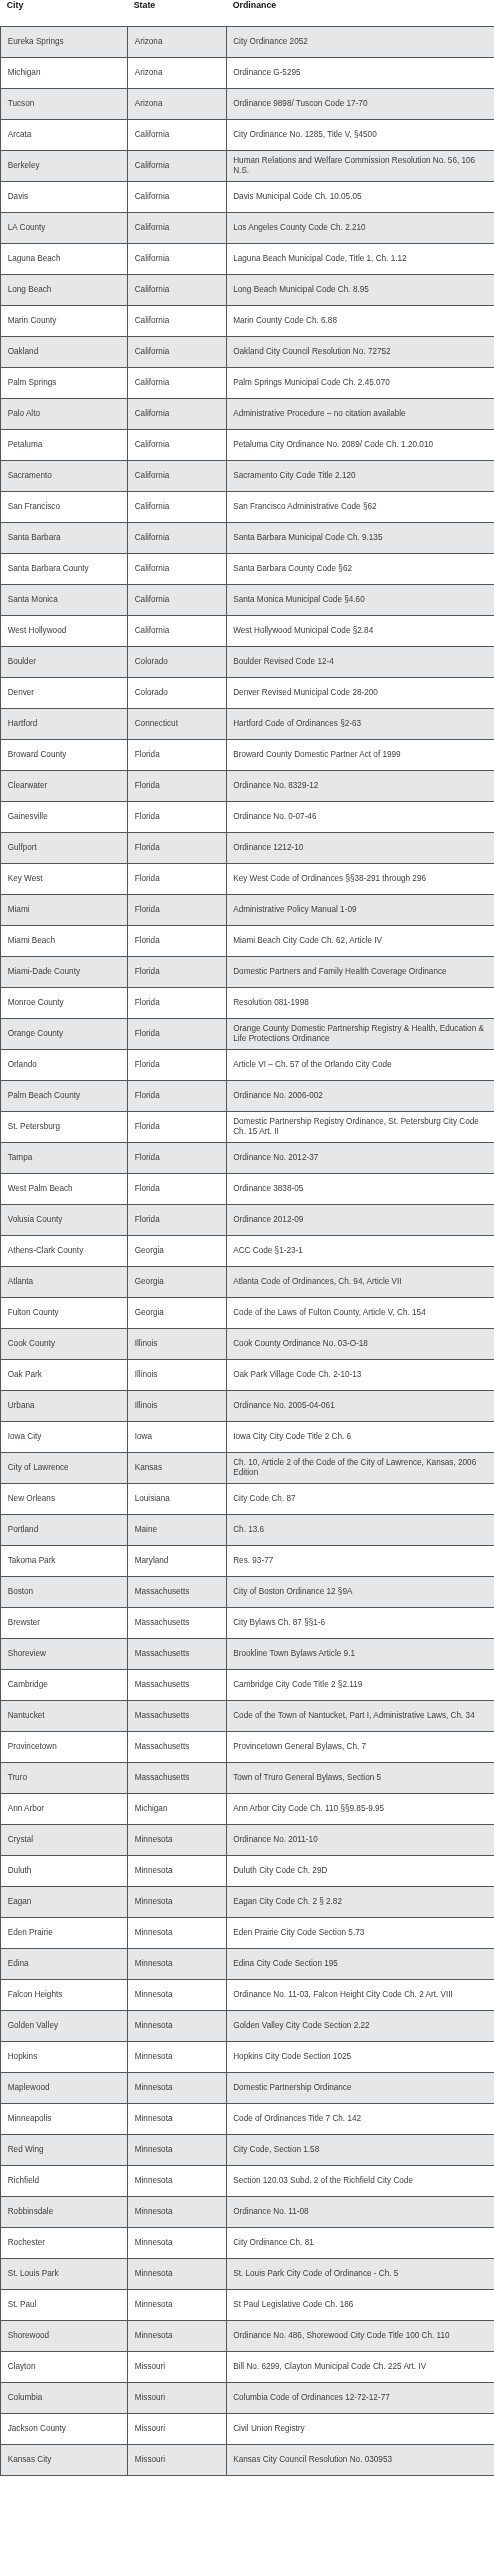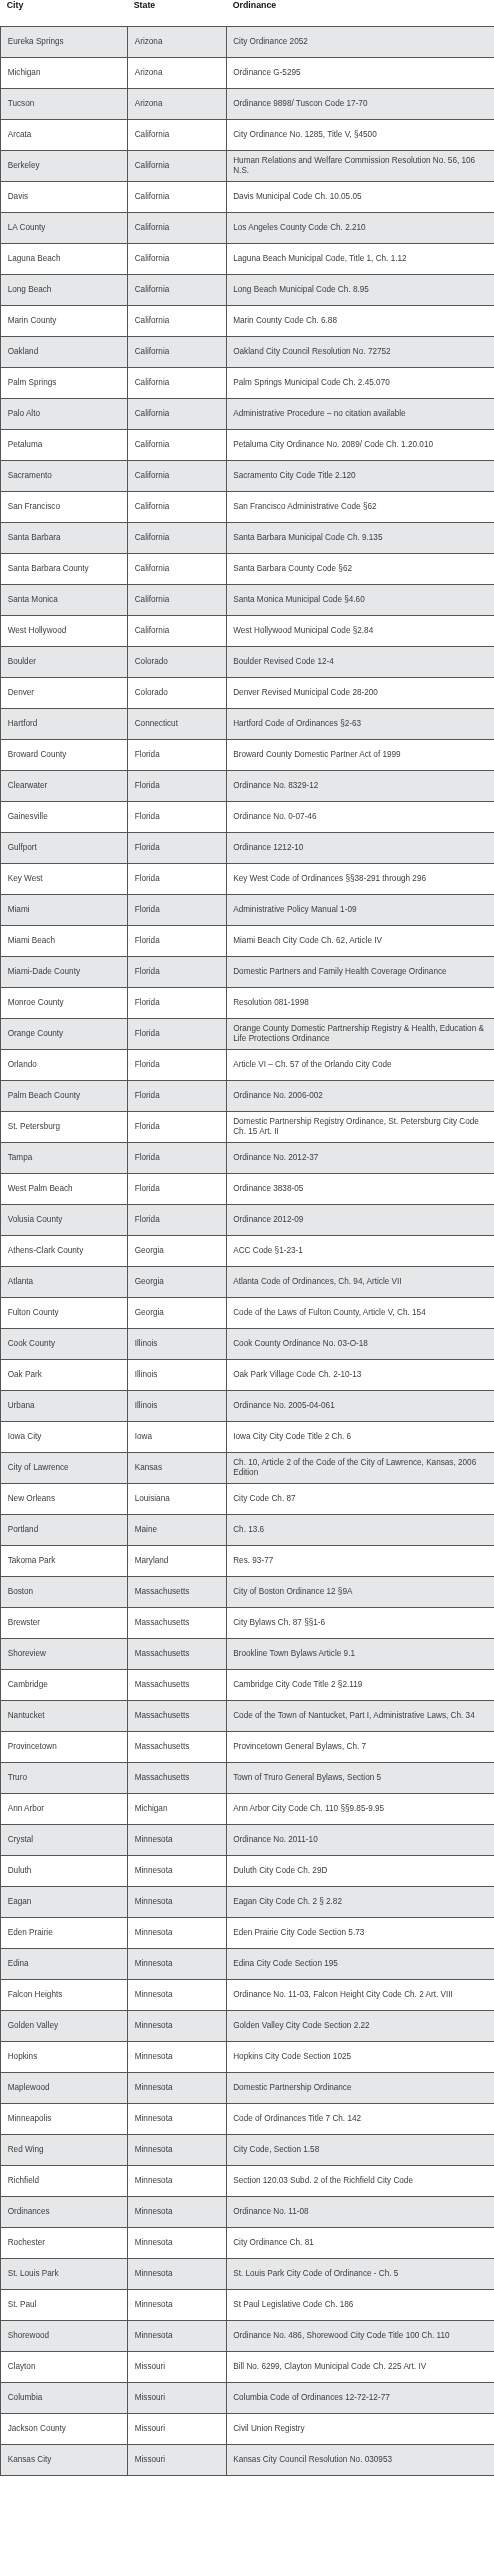--- a/index.html
+++ b/index.html
@@ -376,21 +376,21 @@
           <td>Red Wing</td>
           <td>Minnesota</td>
           <td class="ord">City Code, Section 1.58</td>
         </tr>
         <tr>
           <td>Richfield</td>
           <td>Minnesota</td>
           <td class="ord">Section 120.03 Subd. 2 of the Richfield City Code</td>
         </tr>
         <tr>
-          <td>Ordinances</td>
+          <td>Robbinsdale</td>
           <td>Minnesota</td>
           <td class="ord">Ordinance No. 11-08</td>
         </tr>
         <tr>
           <td>Rochester</td>
           <td>Minnesota</td>
           <td class="ord">City Ordinance Ch. 81</td>
         </tr>
         <tr>
           <td>St. Louis Park</td>

